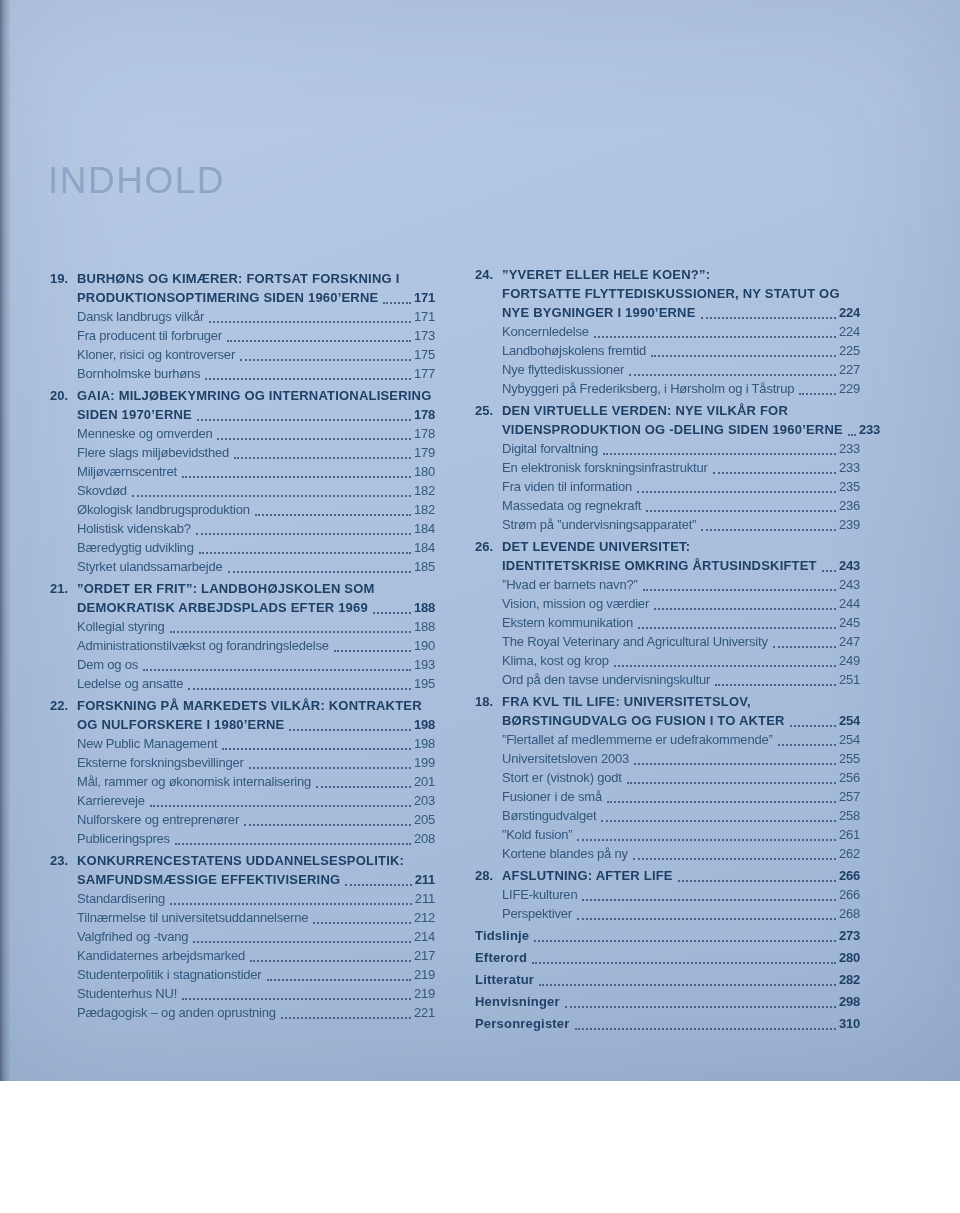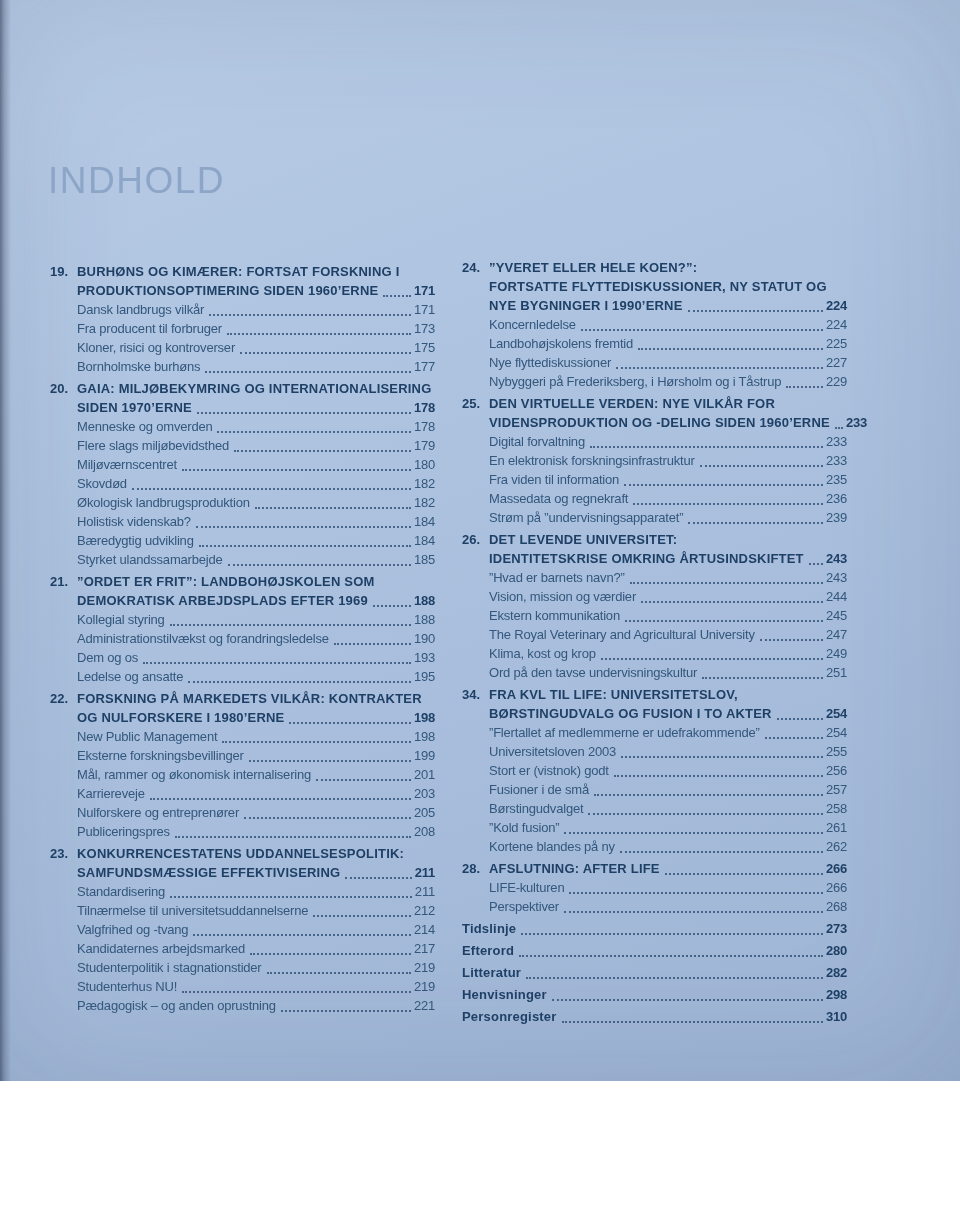--- a/index.html
+++ b/index.html
@@ -14,22 +14,22 @@
   .edge-shadow{
     position:absolute;left:0;top:0;bottom:0;width:11px;
     background:linear-gradient(to right,rgba(25,35,60,0.50) 0%,rgba(25,35,60,0.22) 40%,rgba(25,35,60,0) 100%);
   }
   .page-title{
     position:absolute;left:48px;top:160px;
     font-size:37px;font-weight:400;letter-spacing:1.5px;
     color:#8da5c7;
   }
   .columns{
-    position:absolute;left:50px;top:255px;
-    display:flex;gap:27px;
+    position:absolute;left:50px;top:262px;
+    display:flex;gap:40px;
   }
   .col{width:385px;}
   .col-left{padding-top:4px;}
   .row{
     display:flex;align-items:flex-end;
     line-height:19px;font-size:13px;letter-spacing:-0.2px;
     color:#33577d;
   }
   .chapter{margin-top:3px;}
   .num{
@@ -390,21 +390,21 @@
           <span class="leader"></span>
           <span class="pnum">249</span>
         </div>
         <div class="row sub">
           <span class="sub-label">Ord på den tavse undervisningskultur</span>
           <span class="leader"></span>
           <span class="pnum">251</span>
         </div>
         <div class="chapter">
           <div class="row">
-            <span class="num">34.</span>
+            <span class="num">18.</span>
             <span class="ch-text">FRA KVL TIL LIFE: UNIVERSITETSLOV,</span>
           </div>
           <div class="row">
             <span class="num"></span>
             <span class="ch-text">BØRSTINGUDVALG OG FUSION I TO AKTER</span>
             <span class="leader"></span>
             <span class="pnum bold">254</span>
           </div>
         </div>
         <div class="row sub">

